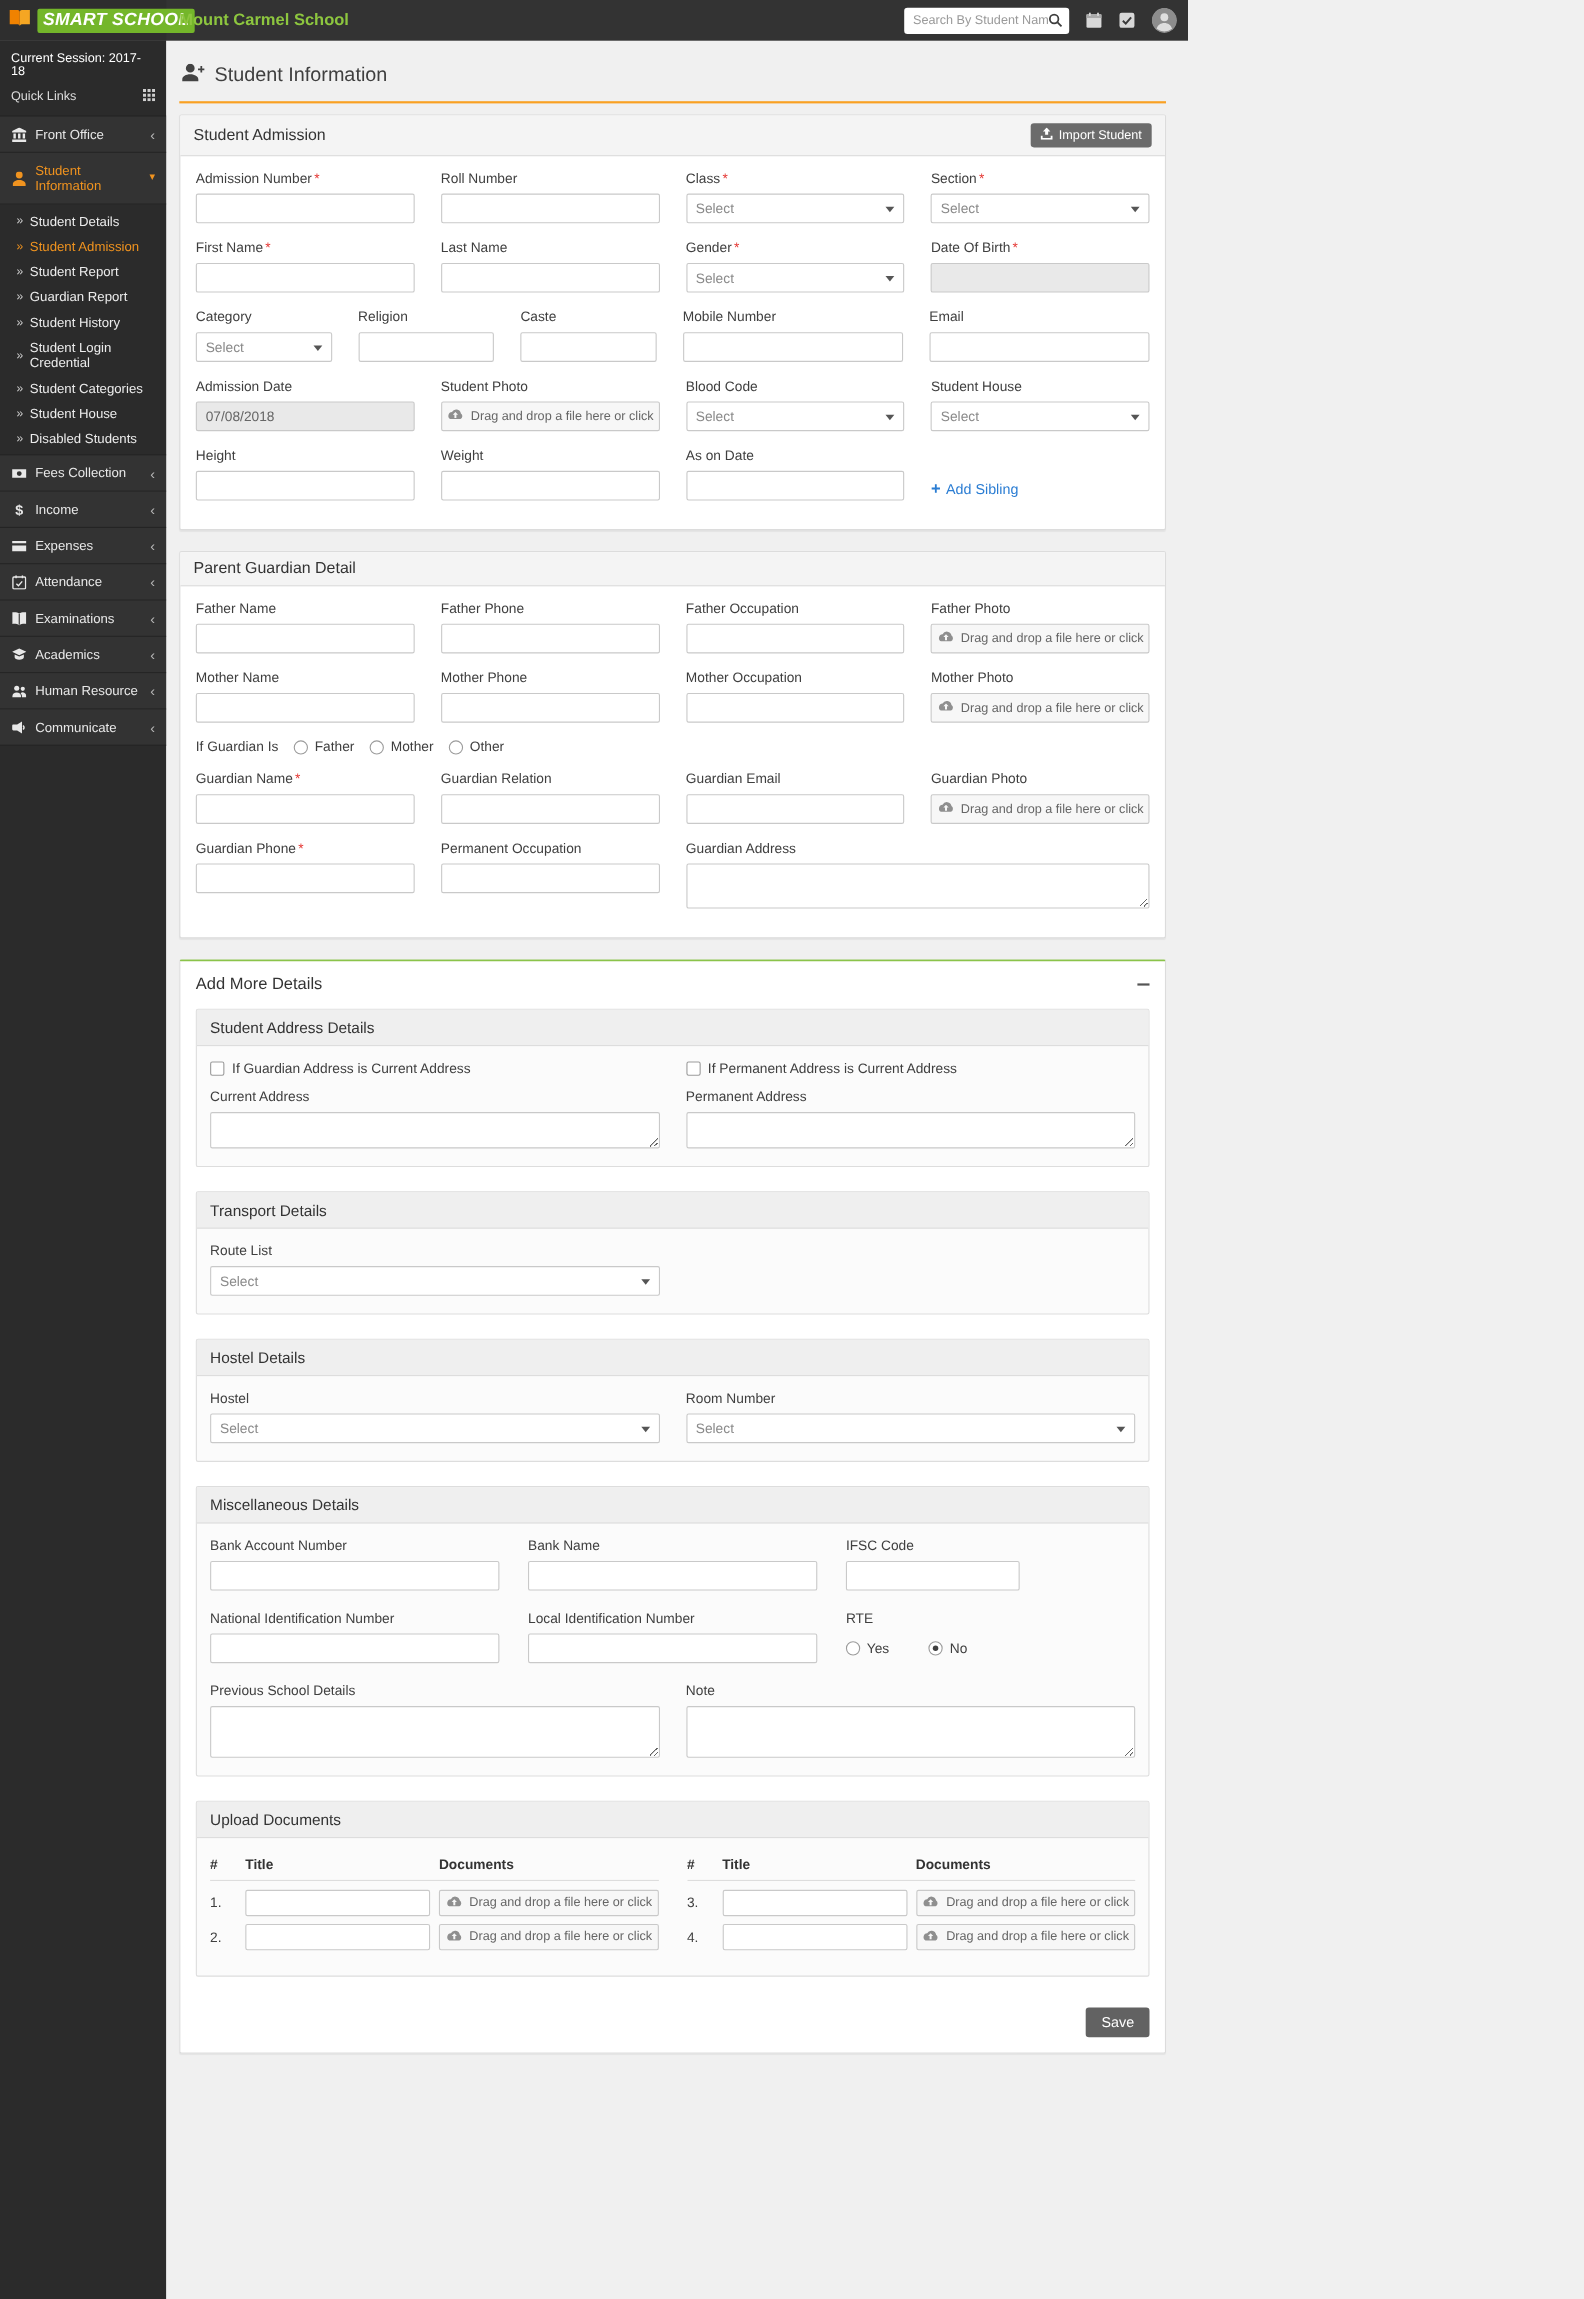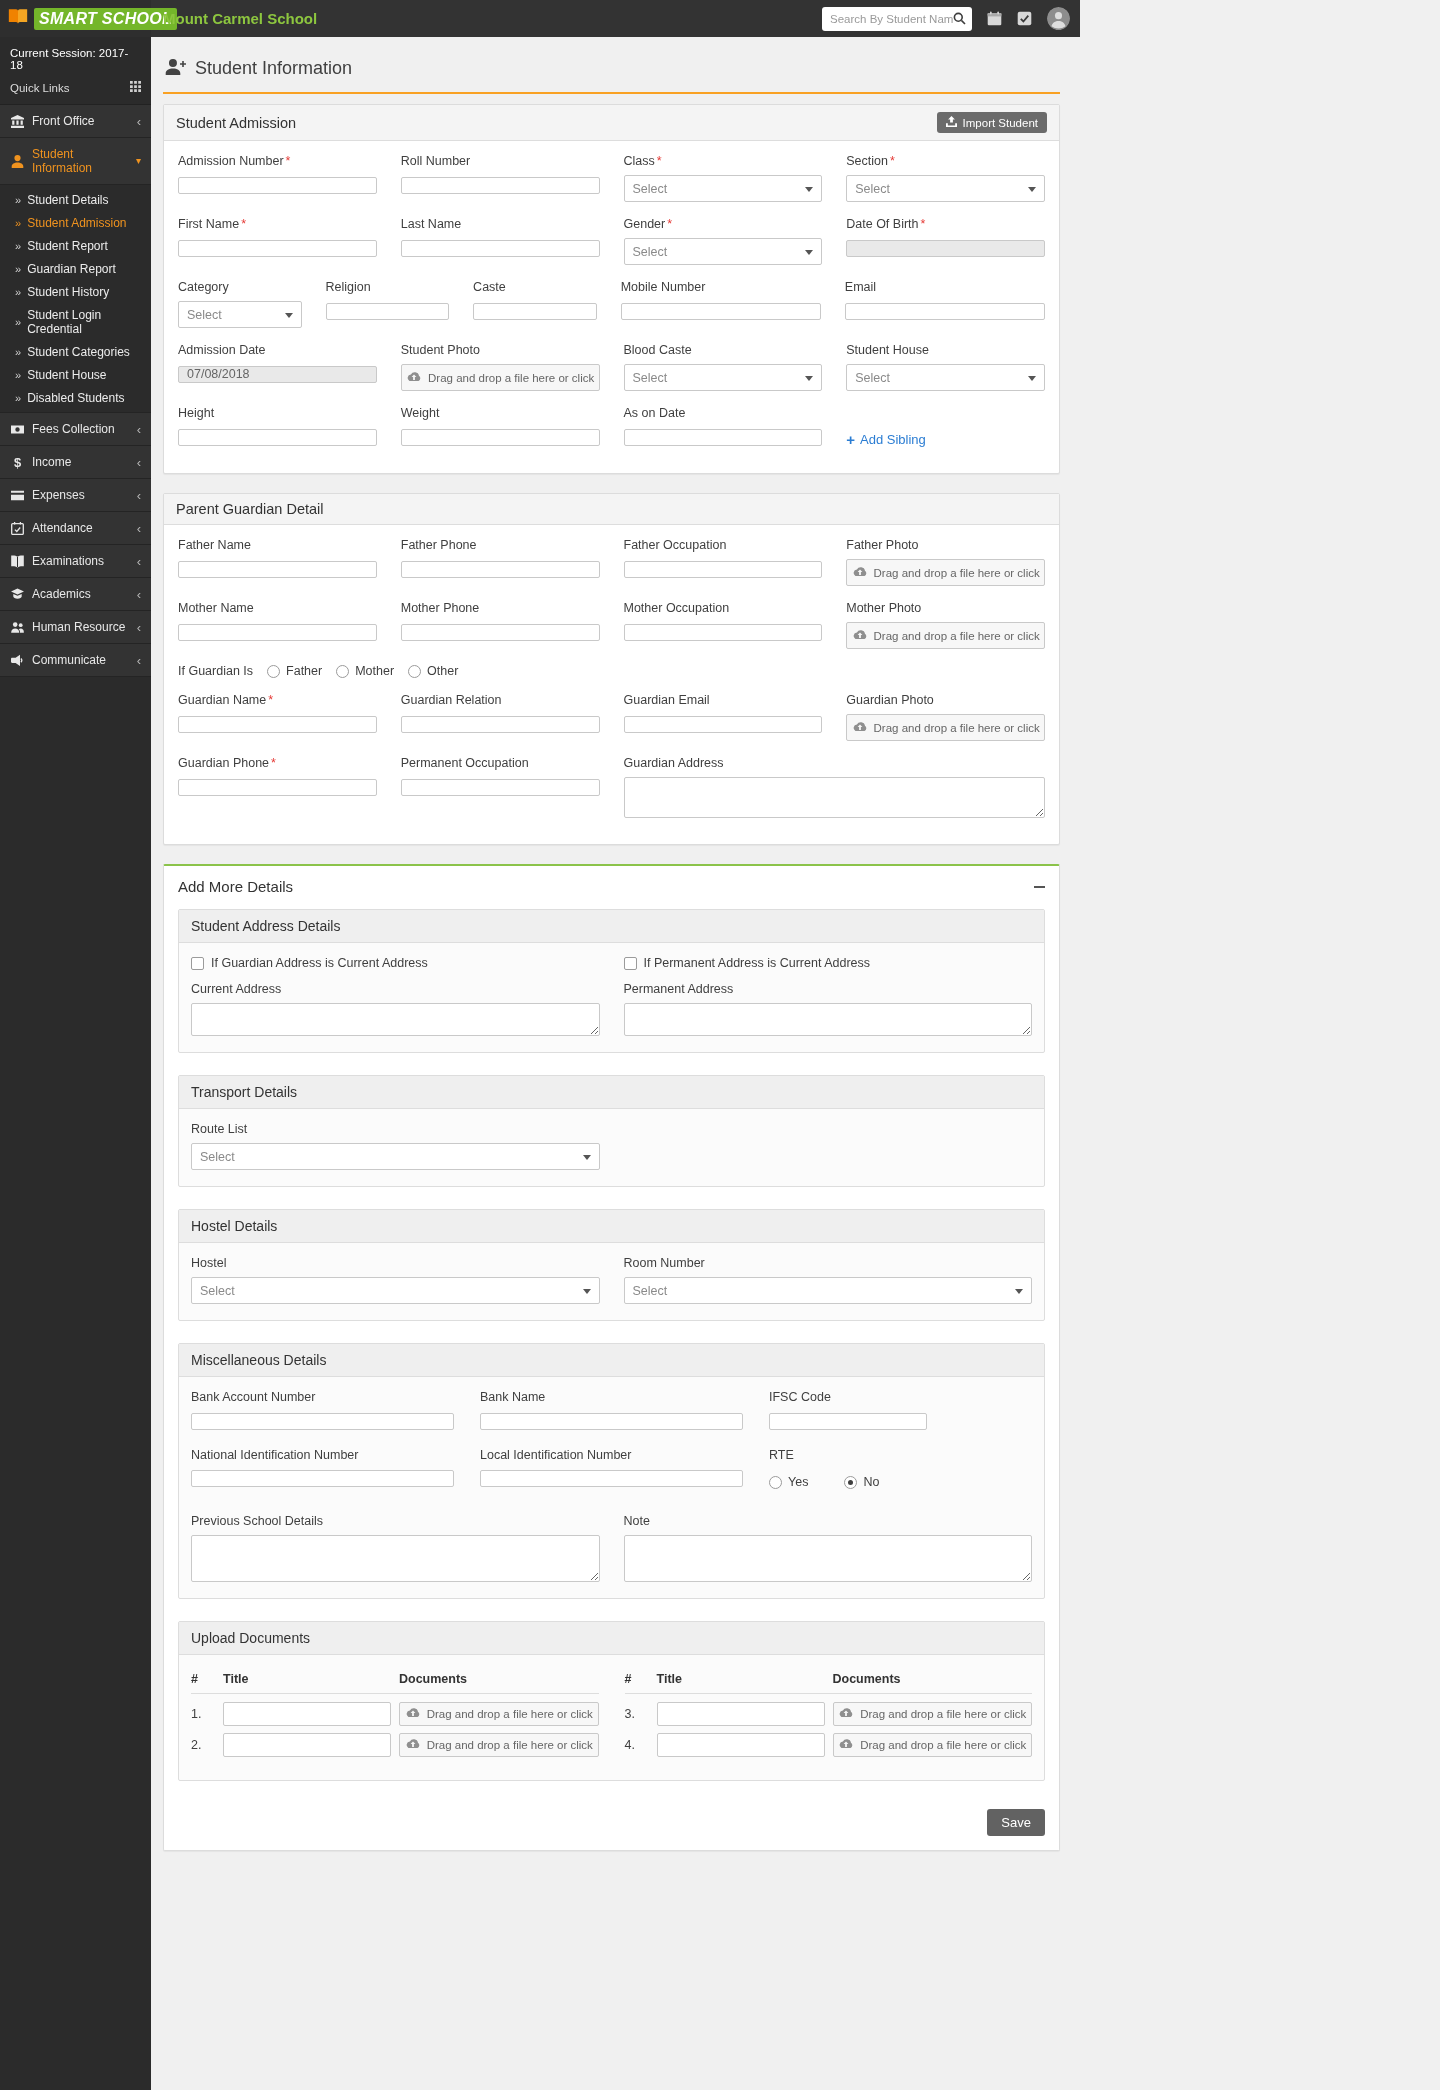--- a/index.html
+++ b/index.html
@@ -57,21 +57,21 @@
 
   
   .frow { display:grid; gap:15px 24px; margin-bottom:15px; }
   .cols4 { grid-template-columns:repeat(4,1fr); }
   .cols5 { grid-template-columns:1fr 1fr 1fr 1.62fr 1.62fr; }
   .cols3 { grid-template-columns:repeat(3,1fr); }
   .cols2 { grid-template-columns:repeat(2,1fr); }
   .span2 { grid-column:3 / 5; }
   .f .lb { display:block; font-size:12.5px; color:#3f3f3f; margin-bottom:7px; }
   .req { color:#e53935; margin-left:2px; }
-  .tb { width:100%; height:17px; border:1px solid #c9c9c9; border-radius:2px; background:#fff; font-size:12.5px; padding:0 8px; color:#333; outline:none; font-family:inherit; }
+  .tb { width:100%; height:27px; border:1px solid #c9c9c9; border-radius:2px; background:#fff; font-size:12.5px; padding:0 8px; color:#333; outline:none; font-family:inherit; }
   .tb.ro { background:#e9e9e9; color:#666; }
   .ta { width:100%; border:1px solid #c9c9c9; border-radius:2px; background:#fff; font-size:12.5px; padding:5px 8px; color:#333; outline:none; font-family:inherit; display:block; }
   .ta-sm { height:33px; } .ta-md { height:41px; } .ta-lg { height:47px; }
   .sel { position:relative; display:flex; align-items:center; height:27px; border:1px solid #c9c9c9; border-radius:2px; background:#fff; color:#8a8a8a; font-size:12.5px; padding:0 18px 0 8px; cursor:pointer; }
   .sel::after { content:""; position:absolute; right:8px; top:50%; margin-top:-2px; border-left:4px solid transparent; border-right:4px solid transparent; border-top:5px solid #555; }
   .dz { height:27px; border:1px solid #c9c9c9; border-radius:2px; background:#f7f7f7; display:flex; align-items:center; justify-content:center; gap:6px; color:#666; font-size:11.5px; cursor:pointer; white-space:nowrap; overflow:hidden; }
   .radio { position:relative; width:13px; height:13px; border:1px solid #9b9b9b; border-radius:50%; background:#fff; display:inline-block; flex:none; cursor:pointer; }
   .radio.checked::after { content:""; position:absolute; left:3px; top:3px; width:5px; height:5px; border-radius:50%; background:#3f3f3f; }
   .chk { width:13px; height:13px; border:1px solid #9b9b9b; border-radius:2px; background:#fff; display:inline-block; flex:none; cursor:pointer; }
   .inline-opts { display:flex; align-items:center; gap:6px; font-size:12.5px; color:#3f3f3f; }
@@ -405,21 +405,21 @@
               <label class="lb">Student Photo</label>
               <div class="dz">
                 <span><svg width="16" height="12" viewBox="0 0 16 12">
                       <path fill="#8f8f8f" d="M13 4.8A4.3 4.3 0 0 0 4.9 3.6 3.4 3.4 0 0 0 3.4 10h9.2a3 3 0 0 0 .4-5.2z"></path>
                       <path fill="#f7f7f7" d="M8 3.5 5.6 6h1.5v3h1.8V6h1.5z"></path>
                     </svg></span>
                 <span>Drag and drop a file here or click</span>
               </div>
             </div>
             <div class="f">
-              <label class="lb">Blood Caste</label>
+              <label class="lb">Blood Code</label>
               <div class="sel">
                   <span>Select</span>
                 </div>
             </div>
             <div class="f">
               <label class="lb">Student House</label>
               <div class="sel">
                   <span>Select</span>
                 </div>
             </div>

